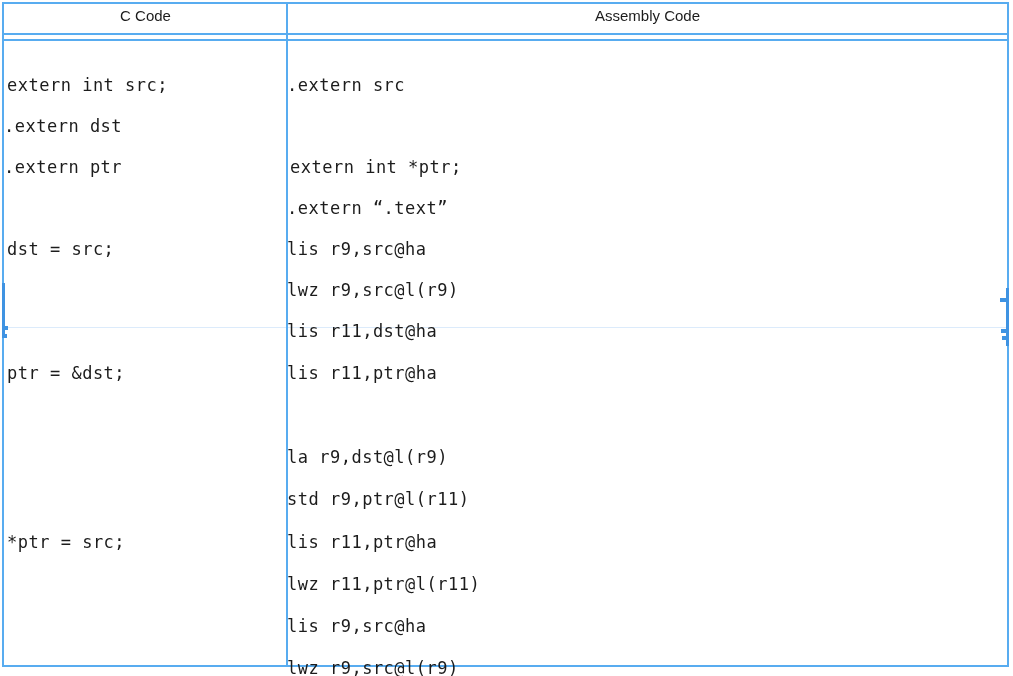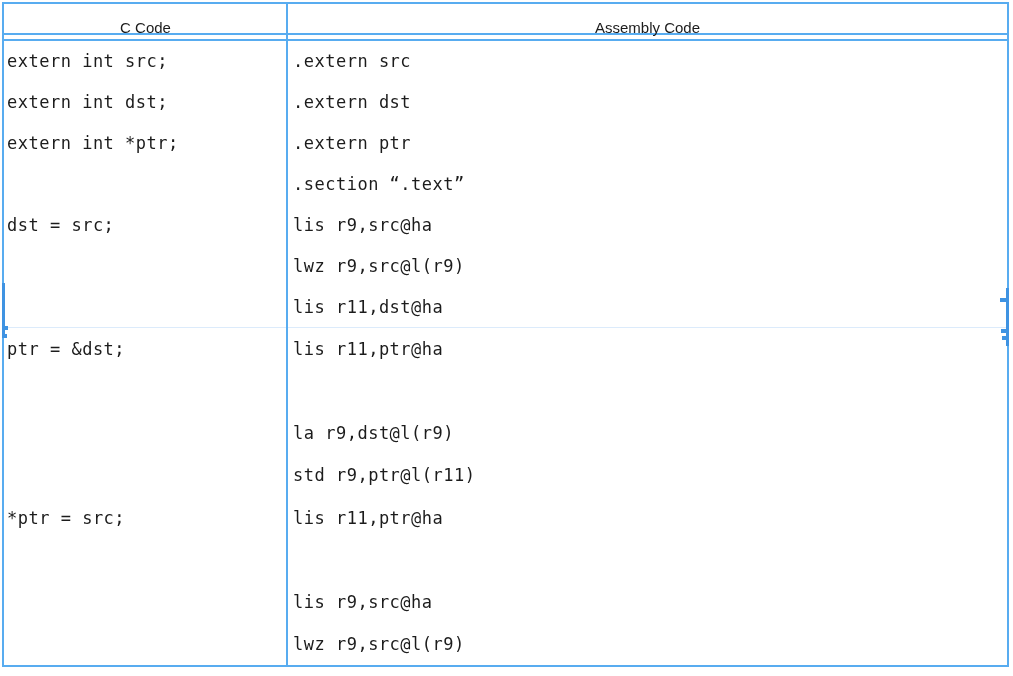--- a/index.html
+++ b/index.html
@@ -45,56 +45,57 @@
   .marker.left-seg  { left: 2px;   top: 283px; width: 3px; height: 54px; }
   .marker.left-t1   { left: 2px;   top: 326px; width: 6px; height: 4px; }
   .marker.left-t2   { left: 2px;   top: 334px; width: 5px; height: 4px; }
   .marker.right-seg { left: 1006px; top: 288px; width: 3px; height: 58px; }
   .marker.right-t1  { left: 1000px; top: 298px; width: 7px; height: 4px; }
   .marker.right-t2  { left: 1001px; top: 329px; width: 6px; height: 4px; }
   .marker.right-t3  { left: 1002px; top: 336px; width: 5px; height: 4px; }
   
   .header-cell {
     position: absolute;
-    top: 18px;
+    top: 6px;
     height: 18px;
     display: flex;
     align-items: center;
     justify-content: center;
     font-size: 15px;
     color: var(--text-color);
   }
   .header-cell.c-head   { left: 4px;   width: 283px; }
   .header-cell.asm-head { left: 288px; width: 719px; }
   
   .section {
     position: absolute;
     left: 4px;
     width: 1003px;
     display: flex;
     flex-direction: column;
+    margin-top: 24px;
   }
   .section.s0 { top: 40px;  height: 287px; }
   .section.s1 { top: 328px; height: 337px; text-align: center; }
   .code-row {
     flex: 1 1 0;
     display: grid;
     grid-template-columns: 283px 1fr;
   }
   .cell {
     display: flex;
     align-items: center;
     font-family: "DejaVu Sans Mono", monospace;
     font-size: 17px;
     letter-spacing: 0.5px;
     color: var(--text-color);
     white-space: pre;
   }
   .cell.c-cell   { padding-left: 3px; }
-  .cell.asm-cell { padding-left: 6px; }
+  .cell.asm-cell { }
 </style>
 </head>
 <body style="--border-color: #58acf0; --separator-color: #dcebfb; --marker-color: #3f93e2; --text-color: #1c1c1c;">
 
 <div class="page">
 
   <div class="hline top"></div>
   <div class="hline header-bottom"></div>
   <div class="hline body-top"></div>
   <div class="hline separator"></div>
@@ -113,30 +114,29 @@
 
   <div class="header-cell c-head">C Code</div>
   <div class="header-cell asm-head">Assembly Code</div>
 
   <div class="section s0" id="section-0">
       <div class="code-row">
         <div class="cell c-cell">extern int src;</div>
         <div class="cell asm-cell">.extern src</div>
       </div>
       <div class="code-row">
-        <div class="cell c-cell">extern int dst;</div>
         <div class="cell asm-cell">.extern dst</div>
       </div>
       <div class="code-row">
+        <div class="cell asm-cell">.extern ptr</div>
         <div class="cell c-cell">extern int *ptr;</div>
-        <div class="cell asm-cell">.extern ptr</div>
       </div>
       <div class="code-row">
         <div class="cell c-cell"></div>
-        <div class="cell asm-cell">.section “.text”</div>
+        <div class="cell asm-cell">.extern “.text”</div>
       </div>
       <div class="code-row">
         <div class="cell c-cell">dst = src;</div>
         <div class="cell asm-cell">lis r9,src@ha</div>
       </div>
       <div class="code-row">
         <div class="cell c-cell"></div>
         <div class="cell asm-cell">lwz r9,src@l(r9)</div>
       </div>
       <div class="code-row">
@@ -159,20 +159,21 @@
       <div class="code-row">
         <div class="cell c-cell"></div>
         <div class="cell asm-cell">std r9,ptr@l(r11)</div>
       </div>
       <div class="code-row">
         <div class="cell c-cell">*ptr = src;</div>
         <div class="cell asm-cell">lis r11,ptr@ha</div>
       </div>
       <div class="code-row">
         <div class="cell c-cell"></div>
+        <div class="cell asm-cell">lwz r11,ptr@l(r11)</div>
       </div>
       <div class="code-row">
         <div class="cell c-cell"></div>
         <div class="cell asm-cell">lis r9,src@ha</div>
       </div>
       <div class="code-row">
         <div class="cell c-cell"></div>
         <div class="cell asm-cell">lwz r9,src@l(r9)</div>
       </div>
     </div>

